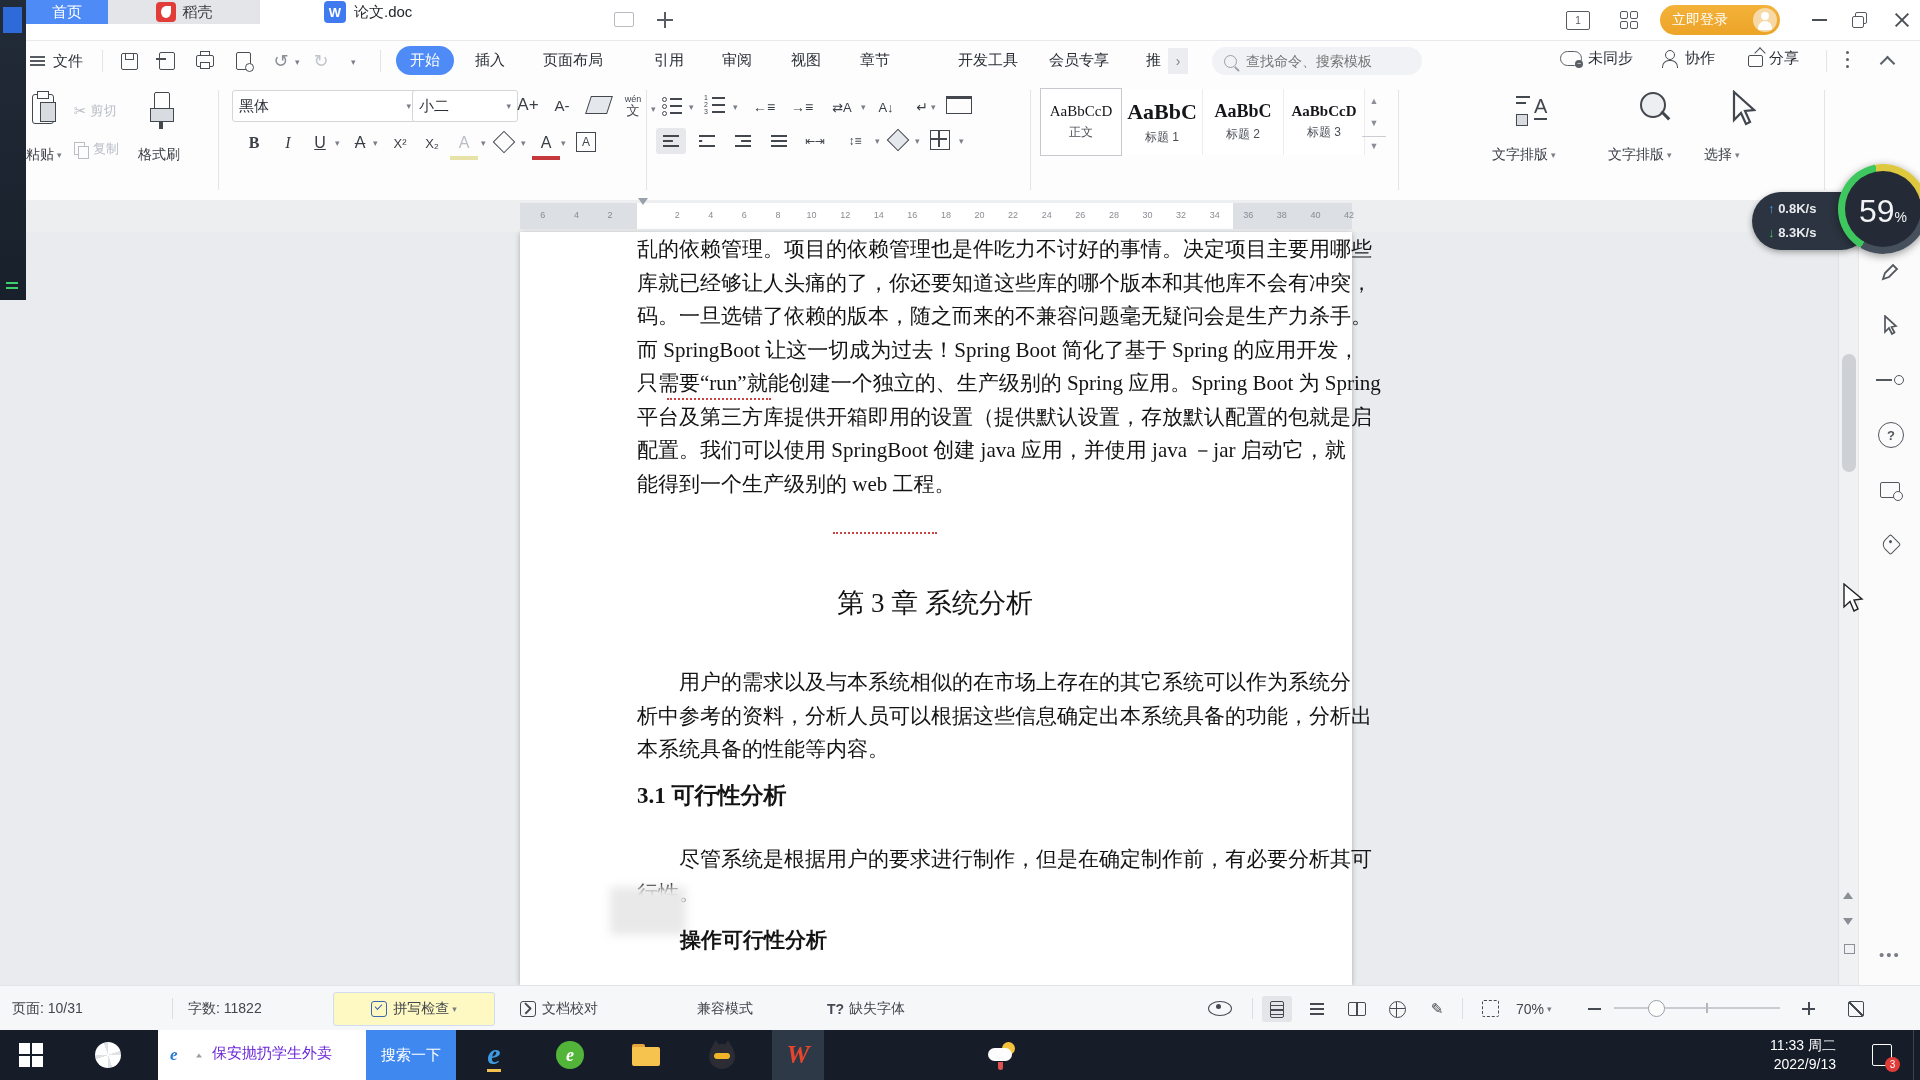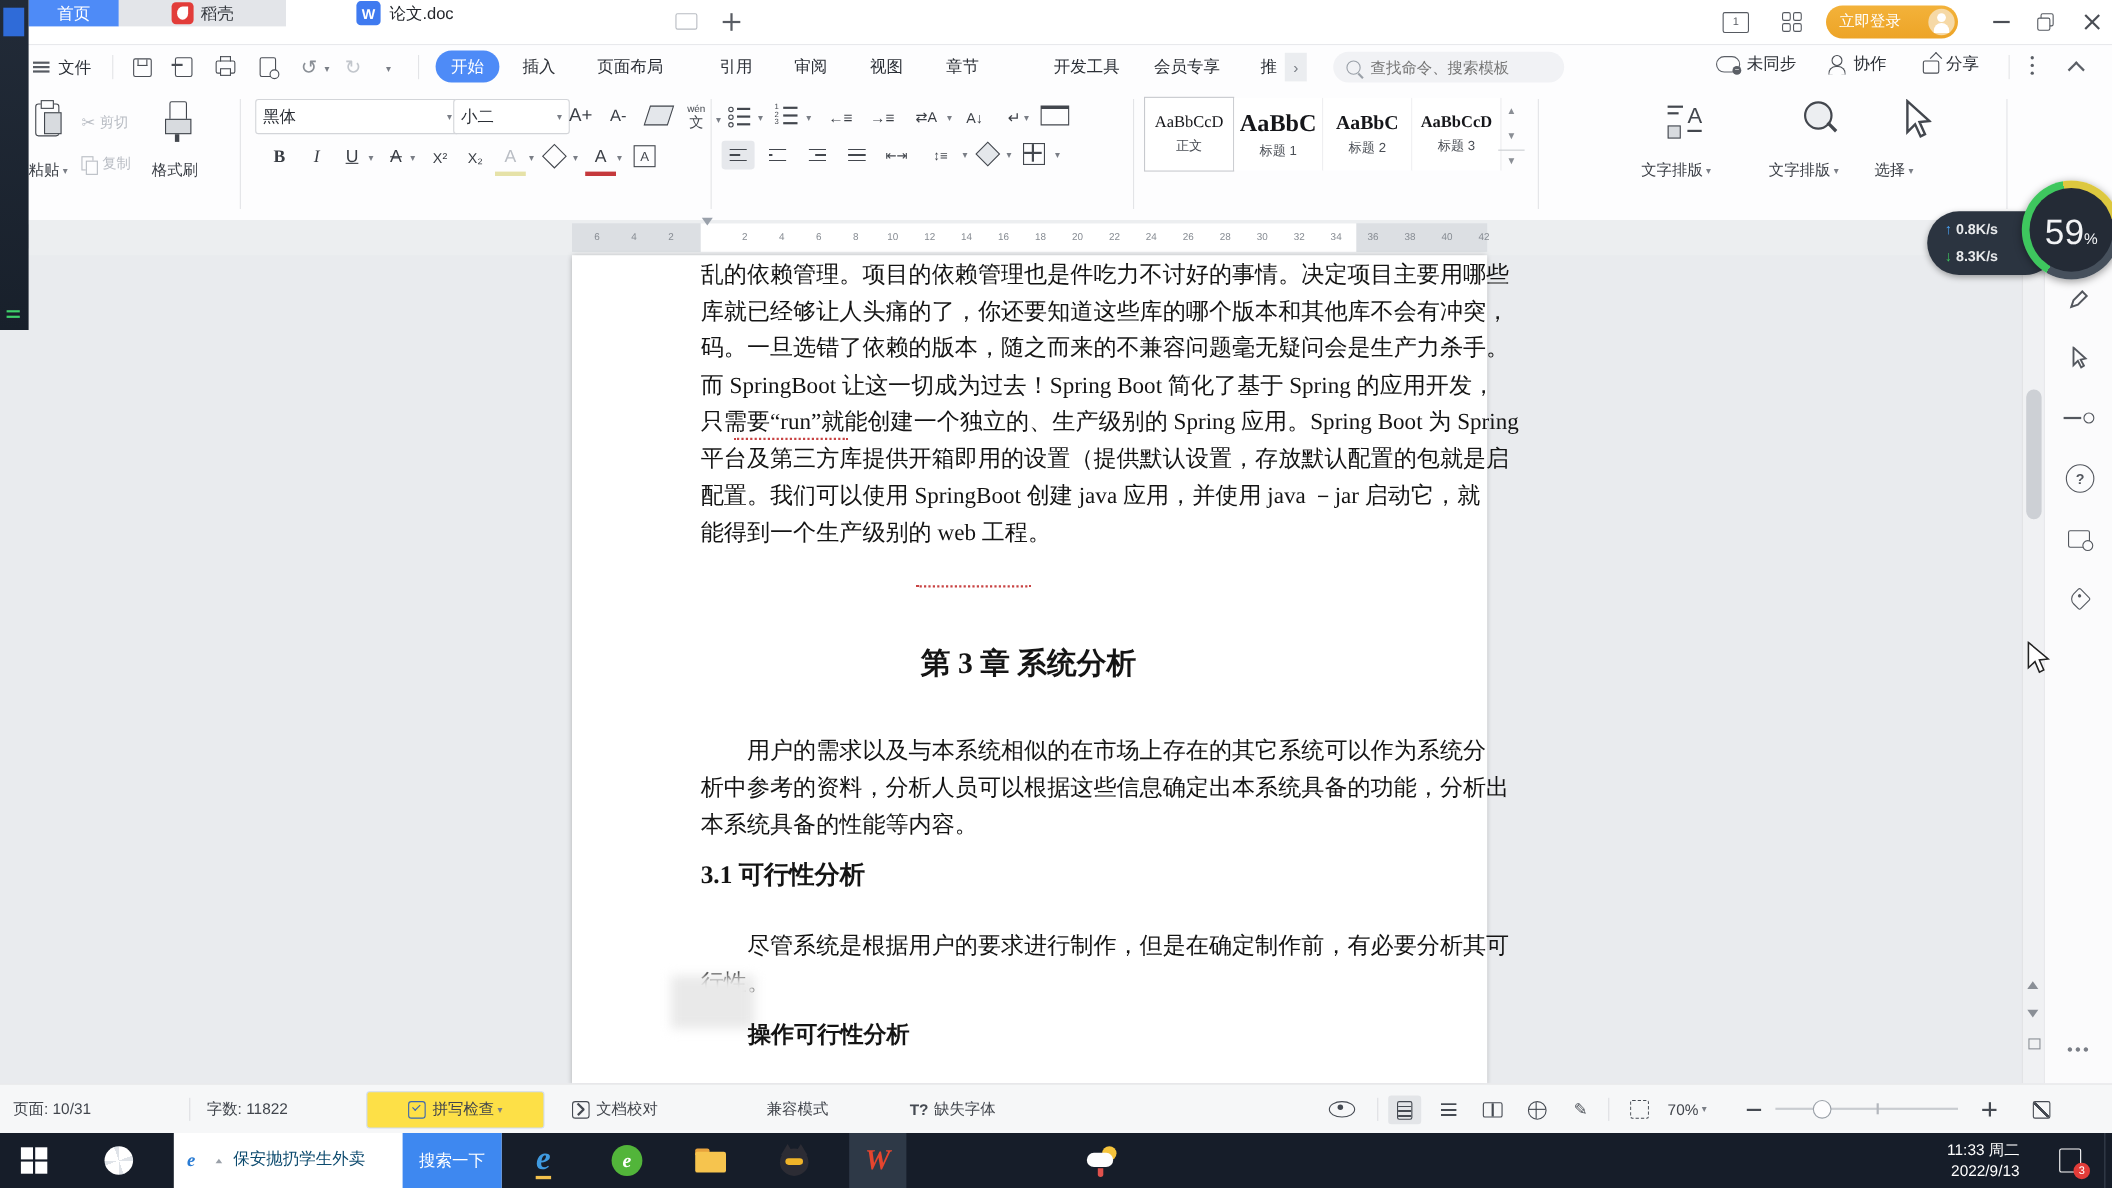--- a/index.html
+++ b/index.html
@@ -414,21 +414,21 @@
       <div class="dl">码。一旦选错了依赖的版本，随之而来的不兼容问题毫无疑问会是生产力杀手。</div>
       <div class="dl">而 SpringBoot 让这一切成为过去！Spring Boot 简化了基于 Spring 的应用开发，</div>
       <div class="dl">只需要“run”就能创建一个独立的、生产级别的 Spring 应用。Spring Boot 为 Spring</div>
       <div class="dl">平台及第三方库提供开箱即用的设置（提供默认设置，存放默认配置的包就是启</div>
       <div class="dl">配置。我们可以使用 SpringBoot 创建 java 应用，并使用 java －jar 启动它，就</div>
       <div class="dl end">能得到一个生产级别的 web 工程。</div>
     </div>
     <div class="abs squig" style="left:147px;top:166px;width:104px;"></div>
     <div class="abs squig" style="left:313px;top:300px;width:104px;"></div>
 
-    <div class="abs doc" style="left:117px;top:352px;width:596px;text-align:center;font-size:27px;font-weight:bold;line-height:38px;">第 3 章 系统分析</div>
+    <div class="abs doc" style="left:117px;top:352px;width:596px;text-align:center;font-size:27px;font-weight:normal;line-height:38px;">第 3 章 系统分析</div>
 
     <div class="abs doc" style="left:117px;top:434px;width:596px;">
       <div class="dl ind">用户的需求以及与本系统相似的在市场上存在的其它系统可以作为系统分</div>
       <div class="dl">析中参考的资料，分析人员可以根据这些信息确定出本系统具备的功能，分析出</div>
       <div class="dl end">本系统具备的性能等内容。</div>
     </div>
 
     <div class="abs doc" style="left:117px;top:547px;font-size:23px;font-weight:bold;line-height:34px;">3.1 可行性分析</div>
 
     <div class="abs doc" style="left:117px;top:611px;width:596px;">
@@ -495,21 +495,21 @@
   </div>
 
   <div class="abs" id="statusbar">
     <div class="sb" style="left:12px;">
         <span>页面: 10/31</span>
       </div>
     <div class="sbvd" style="left:172px;"></div>
     <div class="sb" style="left:188px;">
         <span>字数: 11822</span>
       </div>
-    <div class="sb" style="left:333px;width:160px;height:32px;top:6px;background:#fde047;border:1px solid #cfdcf2;border-radius:3px;justify-content:center;">
+    <div class="sb" style="left:333px;width:160px;height:32px;top:6px;background:#fef9c3;border:1px solid #cfdcf2;border-radius:3px;justify-content:center;">
       <span style="width:14px;height:14px;border:1.7px solid #3b66b0;border-radius:3px;margin-right:6px;position:relative;">
           <span class="abs" style="left:3px;top:2px;width:6px;height:3px;border-left:1.7px solid #3b66b0;border-bottom:1.7px solid #3b66b0;transform:rotate(-45deg);"></span>
         </span>
       <span>拼写检查</span>
         <span class="dd">▾</span>
     </div>
     <div class="sb" style="left:520px;">
       <span style="width:14px;height:14px;border:1.7px solid #454a52;border-radius:3px;margin-right:6px;position:relative;">
           <span class="abs" style="left:3px;top:3px;width:8px;height:1.6px;background:#454a52;transform:rotate(45deg);"></span>
           <span class="abs" style="left:3px;top:3px;width:8px;height:1.6px;background:#454a52;transform:rotate(-45deg);top:8px;"></span>
@@ -581,21 +581,21 @@
         <span class="abs win-sq" style="left:0;top:13px;"></span>
           <span class="abs win-sq" style="left:13px;top:13px;"></span>
       </span>
     </div>
     <div class="tbcell" style="left:80px;width:56px;">
       <span style="width:26px;height:26px;border-radius:50%;background:conic-gradient(#fff 0 70deg,#dfe3e8 70deg 90deg,#fff 90deg 160deg,#dfe3e8 160deg 180deg,#fff 180deg 250deg,#dfe3e8 250deg 270deg,#fff 270deg 340deg,#dfe3e8 340deg 360deg);"></span>
     </div>
     <div class="tbcell" style="left:158px;width:298px;background:#fff;">
       <span class="abs" style="left:12px;top:15px;font-family:'Liberation Serif',serif;font-style:italic;font-weight:bold;font-size:17px;color:#2a7cd4;">e</span>
       <span class="abs tri up" style="left:36px;top:22px;border-bottom-color:#9aa0a8;transform:scale(.6);"></span>
-      <span class="abs" style="left:54px;top:14px;font-size:15px;color:#0c4a6e;white-space:nowrap;text-align:right;">保安抛扔学生外卖</span>
+      <span class="abs" style="left:54px;top:14px;font-size:15px;color:#6d28d9;white-space:nowrap;text-align:right;">保安抛扔学生外卖</span>
       <span class="abs ctr" style="left:208px;top:0;width:90px;height:50px;background:#3e88f0;color:#fff;font-size:15px;">
           <span>搜索一下</span>
         </span>
     </div>
     <div class="tbcell" style="left:468px;width:52px;">
         <span style="font-family:'Liberation Serif',serif;font-style:italic;font-weight:bold;font-size:30px;color:#3f9ae0;border-bottom:3px solid #f3c14d;line-height:30px;">e</span>
       </div>
     <div class="tbcell" style="left:544px;width:52px;">
         <span class="ctr" style="width:28px;height:28px;border-radius:50%;background:#52b53a;color:#fff;font-family:'Liberation Serif',serif;font-style:italic;font-weight:bold;font-size:18px;">e</span>
       </div>

